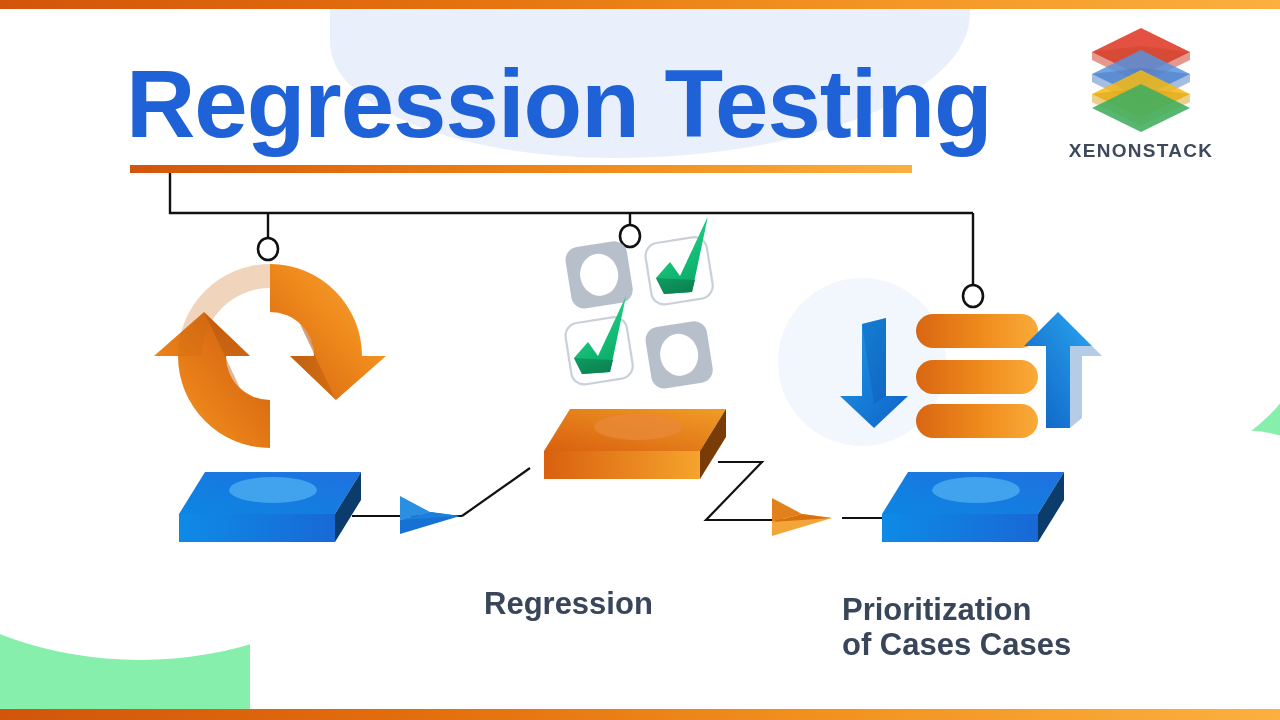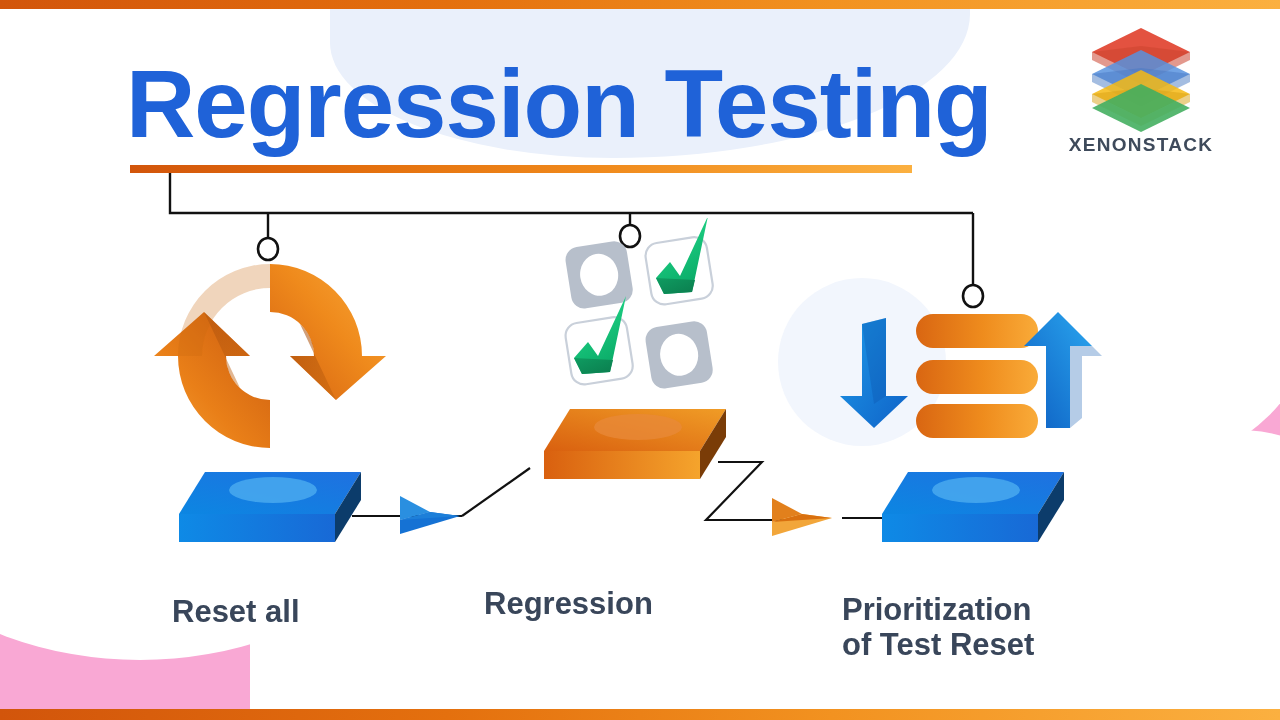--- a/index.html
+++ b/index.html
@@ -1,20 +1,20 @@
 <!DOCTYPE html>
 <html><head>
 <meta charset="utf-8">
 <style>
   html,body{margin:0;padding:0;background:#ffffff;}
   body{
     font-family:"Liberation Sans", sans-serif;
     width:1280px;height:720px;overflow:hidden;
   }
-  #stage{position:relative;width:1280px;height:720px;overflow:hidden;background:#f9a8d4;}
+  #stage{position:relative;width:1280px;height:720px;overflow:hidden;background:#86efac;}
 
   
   .bar{position:absolute;left:0;width:1280px;height:9px;
        background:linear-gradient(90deg,#d2550b 0%,#e4700e 35%,#f29220 65%,#fbb040 100%);}
   .bar.top{top:0;}
   .bar.bottom{bottom:0;height:11px;}
 
   
   .bgblob{position:absolute;background:#ffffff;}
   .blob-main{left:-60px;top:6px;width:1360px;height:560px;
@@ -33,21 +33,21 @@
   
   #title{position:absolute;left:126px;top:52px;font-size:96px;line-height:104px;
          font-weight:bold;color:#1f62d8;letter-spacing:-1px;white-space:nowrap;}
   #title-rule{position:absolute;left:130px;top:165px;width:782px;height:8px;
          background:linear-gradient(90deg,#d2550b 0%,#e4700e 30%,#f08a1c 60%,#fbb040 100%);}
 
   
   #logo{position:absolute;right:46px;top:22px;width:186px;text-align:center;}
   #logo .stack{position:relative;width:110px;height:112px;margin:0 auto;}
   #logo .stack svg{display:block;}
-  #logo .logoname{margin-top:0;font-size:19px;font-weight:bold;color:#3e4a5b;letter-spacing:1.3px;}
+  #logo .logoname{margin-top:6px;font-size:19px;font-weight:bold;color:#3e4a5b;letter-spacing:1.3px;}
 
   
   #tree{position:absolute;left:0;top:0;width:1280px;height:720px;pointer-events:none;}
 
   
   .node{position:absolute;}
   #icon-reset{left:140px;top:250px;width:260px;height:210px;}
   #icon-checks{left:552px;top:218px;width:180px;height:200px;}
   #icon-priority{left:830px;top:300px;width:290px;height:140px;}
 
@@ -279,24 +279,21 @@
   </div>
 
   <div class="arrow" id="arrow-2">
     <svg width="80" height="50" viewBox="0 0 80 50">
       <polygon points="4,6 34,22 4,30" fill="#e2801c"></polygon>
       <polygon points="4,30 34,22 64,26 4,44" fill="#f2a63a"></polygon>
       <polygon points="34,22 64,26 4,30" fill="#d9700f"></polygon>
     </svg>
   </div>
 
-  <div class="caption" id="cap-reset">
-    <div>Reset all</div>
-  </div>
   <div class="caption" id="cap-selection">
     <div>Regression</div>
   </div>
   <div class="caption" id="cap-priority">
     <div>Prioritization</div>
-    <div>of Test Reset</div>
+    <div>of Cases Cases</div>
   </div>
 
 </div>
 
 </body></html>

